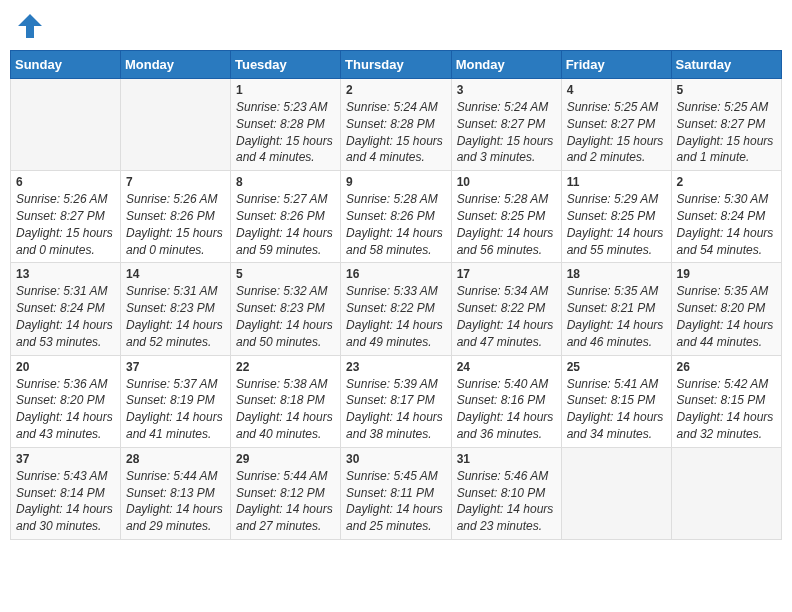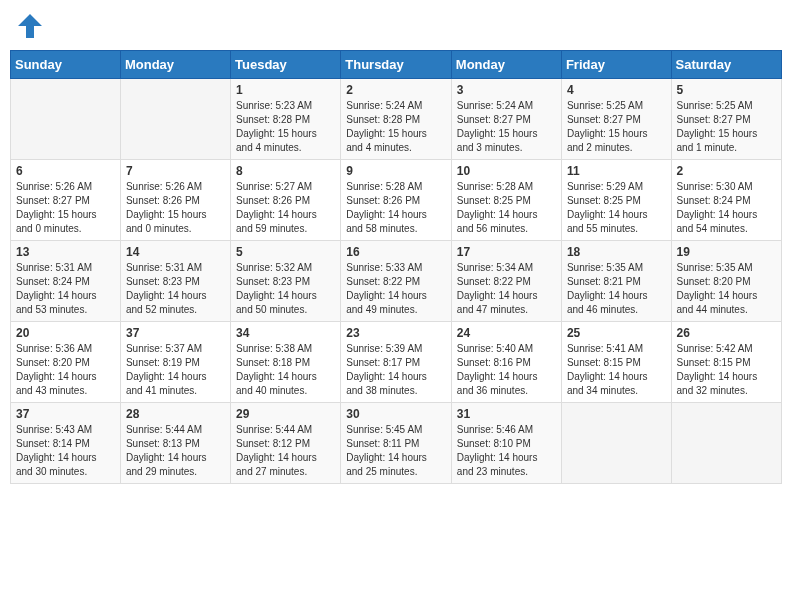--- a/index.html
+++ b/index.html
@@ -78,23 +78,24 @@
     tbody tr:nth-child(even) td {
       background-color: #fff;
     }
     .day-number {
       font-weight: bold;
       font-size: 12px;
       display: block;
       margin-bottom: 2px;
     }
     .day-detail {
-      font-size: 10px;
+      font-size: 12px;
       line-height: 1.4;
       color: #333;
+      font-style: italic;
     }
     .empty-cell {
       background: #f5f5f5 !important;
     }
   </style>
 </head>
 <body>
 
 <div class="header">
   <div class="logo">
@@ -213,21 +214,21 @@
       <tr>
         <td>
           <span class="day-number">20</span>
           <div class="day-detail">Sunrise: 5:36 AM<br>Sunset: 8:20 PM<br>Daylight: 14 hours and 43 minutes.</div>
         </td>
         <td>
           <span class="day-number">37</span>
           <div class="day-detail">Sunrise: 5:37 AM<br>Sunset: 8:19 PM<br>Daylight: 14 hours and 41 minutes.</div>
         </td>
         <td>
-          <span class="day-number">34</span>
+          <span class="day-number">22</span>
           <div class="day-detail">Sunrise: 5:38 AM<br>Sunset: 8:18 PM<br>Daylight: 14 hours and 40 minutes.</div>
         </td>
         <td>
           <span class="day-number">23</span>
           <div class="day-detail">Sunrise: 5:39 AM<br>Sunset: 8:17 PM<br>Daylight: 14 hours and 38 minutes.</div>
         </td>
         <td>
           <span class="day-number">24</span>
           <div class="day-detail">Sunrise: 5:40 AM<br>Sunset: 8:16 PM<br>Daylight: 14 hours and 36 minutes.</div>
         </td>

